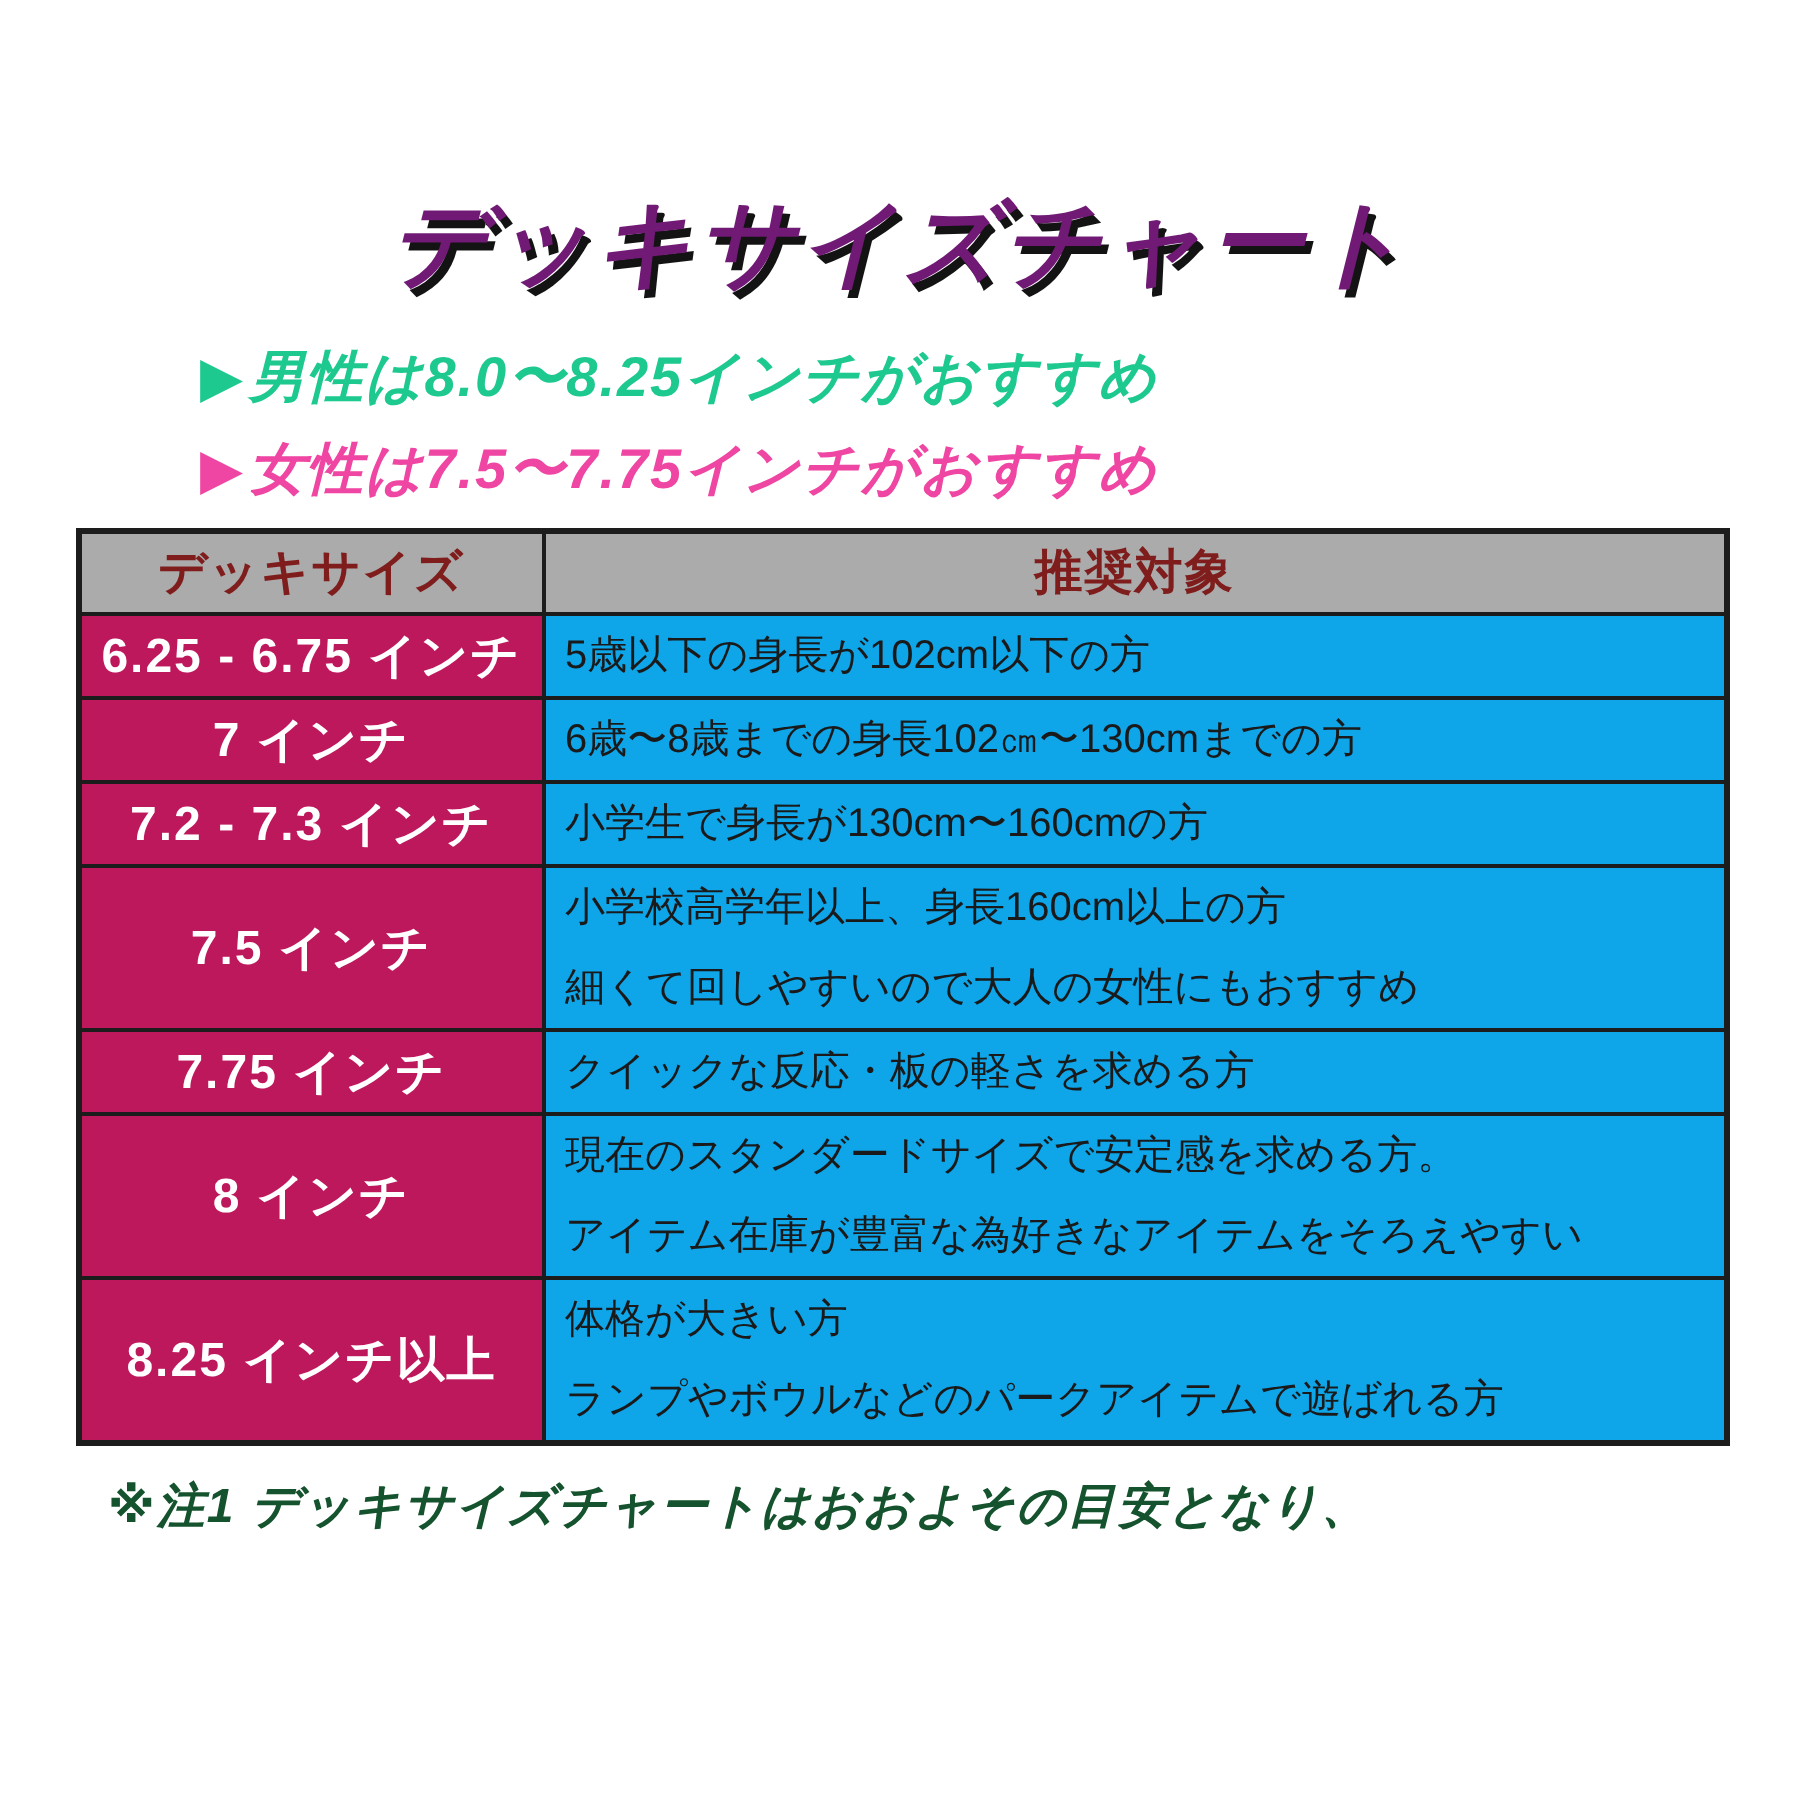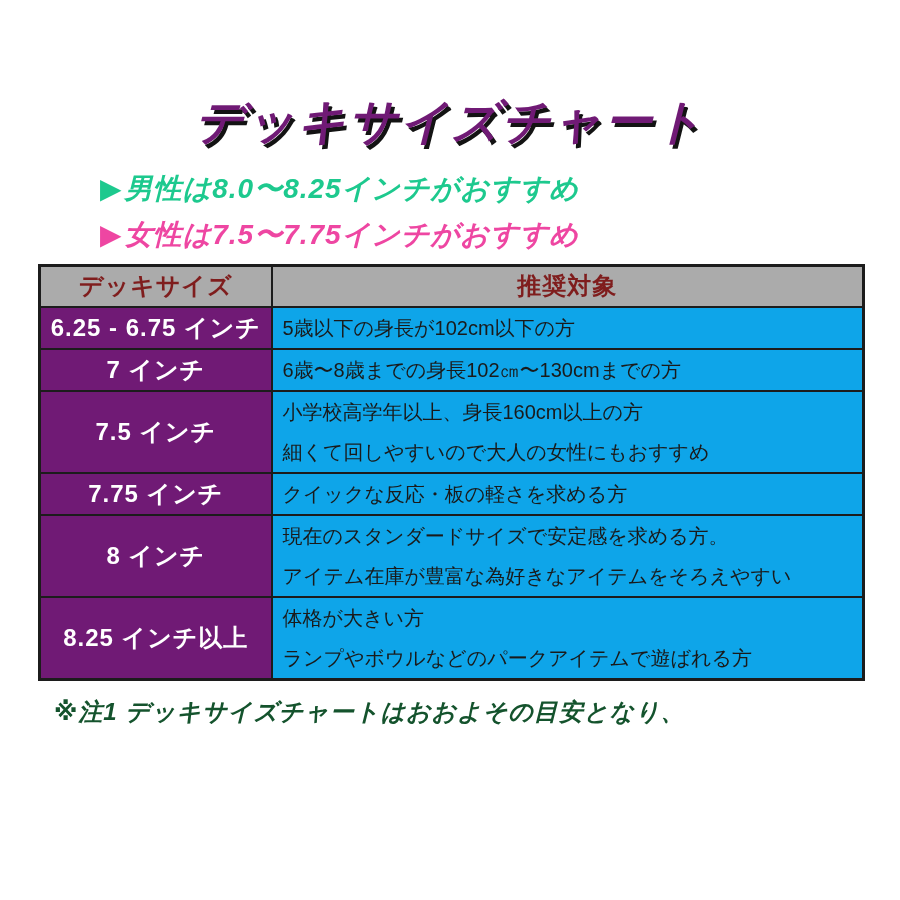--- a/index.html
+++ b/index.html
@@ -53,21 +53,21 @@
   th.hdr {
     background: #ababab;
     color: #7f1d1d;
     font-size: 24px;
     font-weight: bold;
     height: 38px;
     text-align: center;
     letter-spacing: 1px;
   }
   td.size-cell {
-    background: #701a75;
+    background: #be185d;
     color: #ffffff;
     font-size: 24px;
     font-weight: bold;
     text-align: center;
     vertical-align: middle;
     letter-spacing: 1px;
   }
   td.desc-cell {
     background: #0ea5e9;
     color: #1a1a1a;
@@ -122,20 +122,26 @@
       <td class="desc-cell">
         <div class="line">5歳以下の身長が102cm以下の方</div>
       </td>
     </tr>
     <tr class="single">
       <td class="size-cell">7 インチ</td>
       <td class="desc-cell">
         <div class="line">6歳〜8歳までの身長102㎝〜130cmまでの方</div>
       </td>
     </tr>
+    <tr class="single">
+      <td class="size-cell">7.2 - 7.3 インチ</td>
+      <td class="desc-cell">
+        <div class="line">小学生で身長が130cm〜160cmの方</div>
+      </td>
+    </tr>
     <tr class="double">
       <td class="size-cell">7.5 インチ</td>
       <td class="desc-cell">
         <div class="line">小学校高学年以上、身長160cm以上の方</div>
         <div class="line">細くて回しやすいので大人の女性にもおすすめ</div>
       </td>
     </tr>
     <tr class="single">
       <td class="size-cell">7.75 インチ</td>
       <td class="desc-cell">

